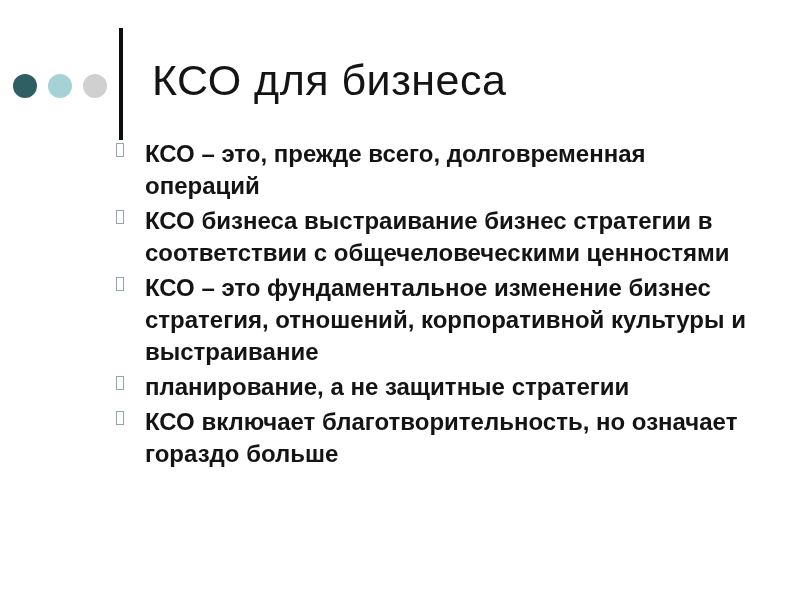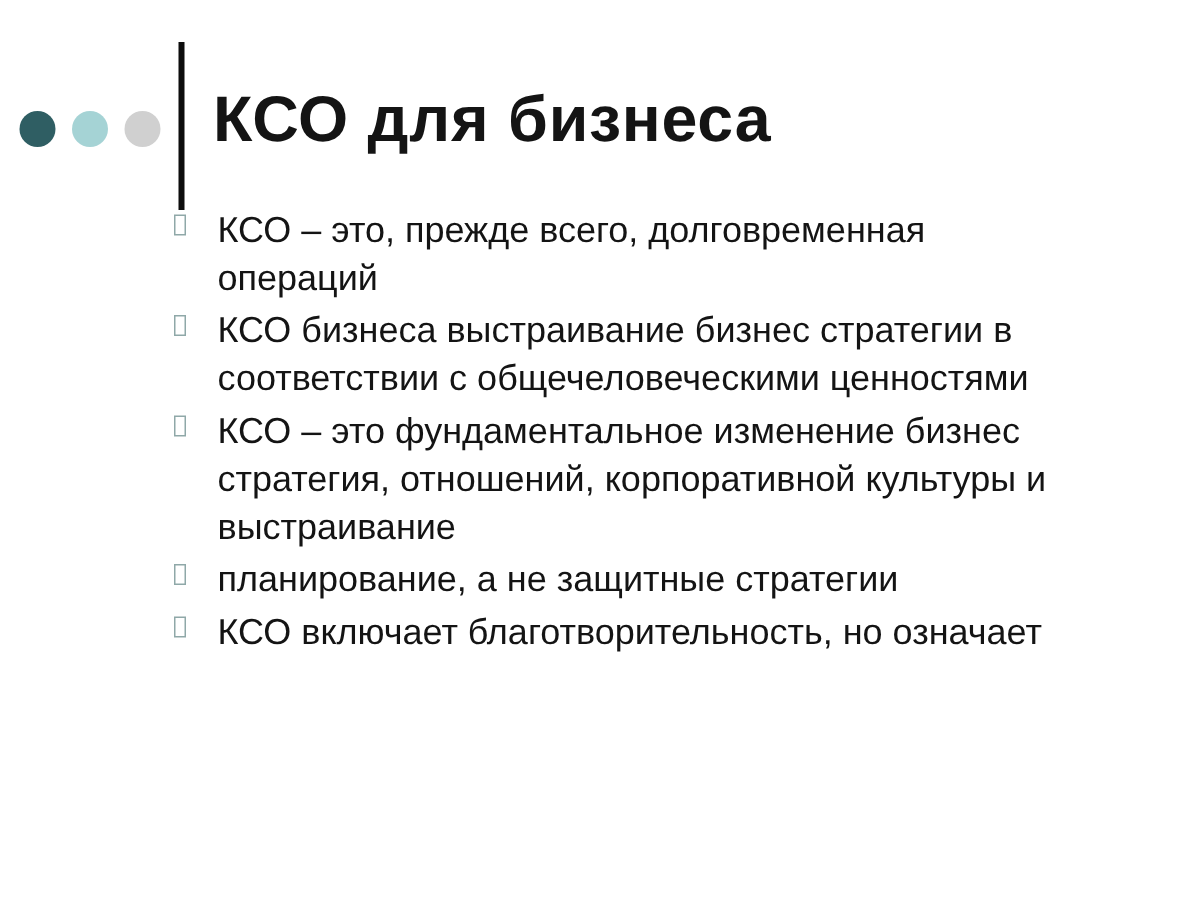--- a/index.html
+++ b/index.html
@@ -26,43 +26,44 @@
     border-radius: 50%;
   }
   .title-rule {
     position: absolute;
     left: 119px; top: 28px;
     width: 4px; height: 112px;
     background: var(--rule, #0d0d0d);
   }
   .slide-title {
     position: absolute;
-    left: 142px; top: 55px;
+    left: 152px; top: 55px;
     margin: 0;
     font-size: 43px;
-    font-weight: 700;
+    font-weight: 400;
     line-height: 50px;
     letter-spacing: 0.5px;
     white-space: nowrap;
     color: var(--text, #141414);
   }
   .bullets {
     position: absolute;
     left: 108px; top: 138px;
     width: 660px;
     margin: 0; padding: 0;
     list-style: none;
   }
   .bullet-item {
     position: relative;
     padding-left: 37px;
     margin: 0 0 3px 0;
     font-size: 24px;
     line-height: 32px;
     white-space: nowrap;
+    font-weight: bold;
   }
   .marker {
     position: absolute;
     left: 8px; top: 5px;
     width: 8px; height: 14px;
     border: 1.5px solid var(--marker, #8fa8a8);
     box-sizing: border-box;
     background: transparent;
   }
 </style>
@@ -103,16 +104,17 @@
       <li class="bullet-item">
         <span class="marker"></span>
         <div class="bullet-text">
           <div>планирование, а не защитные стратегии</div>
         </div>
       </li>
       <li class="bullet-item">
         <span class="marker"></span>
         <div class="bullet-text">
           <div>КСО включает благотворительность, но означает</div>
+          <div>гораздо больше</div>
         </div>
       </li>
     </ul>
 </div>
 
 </body></html>

